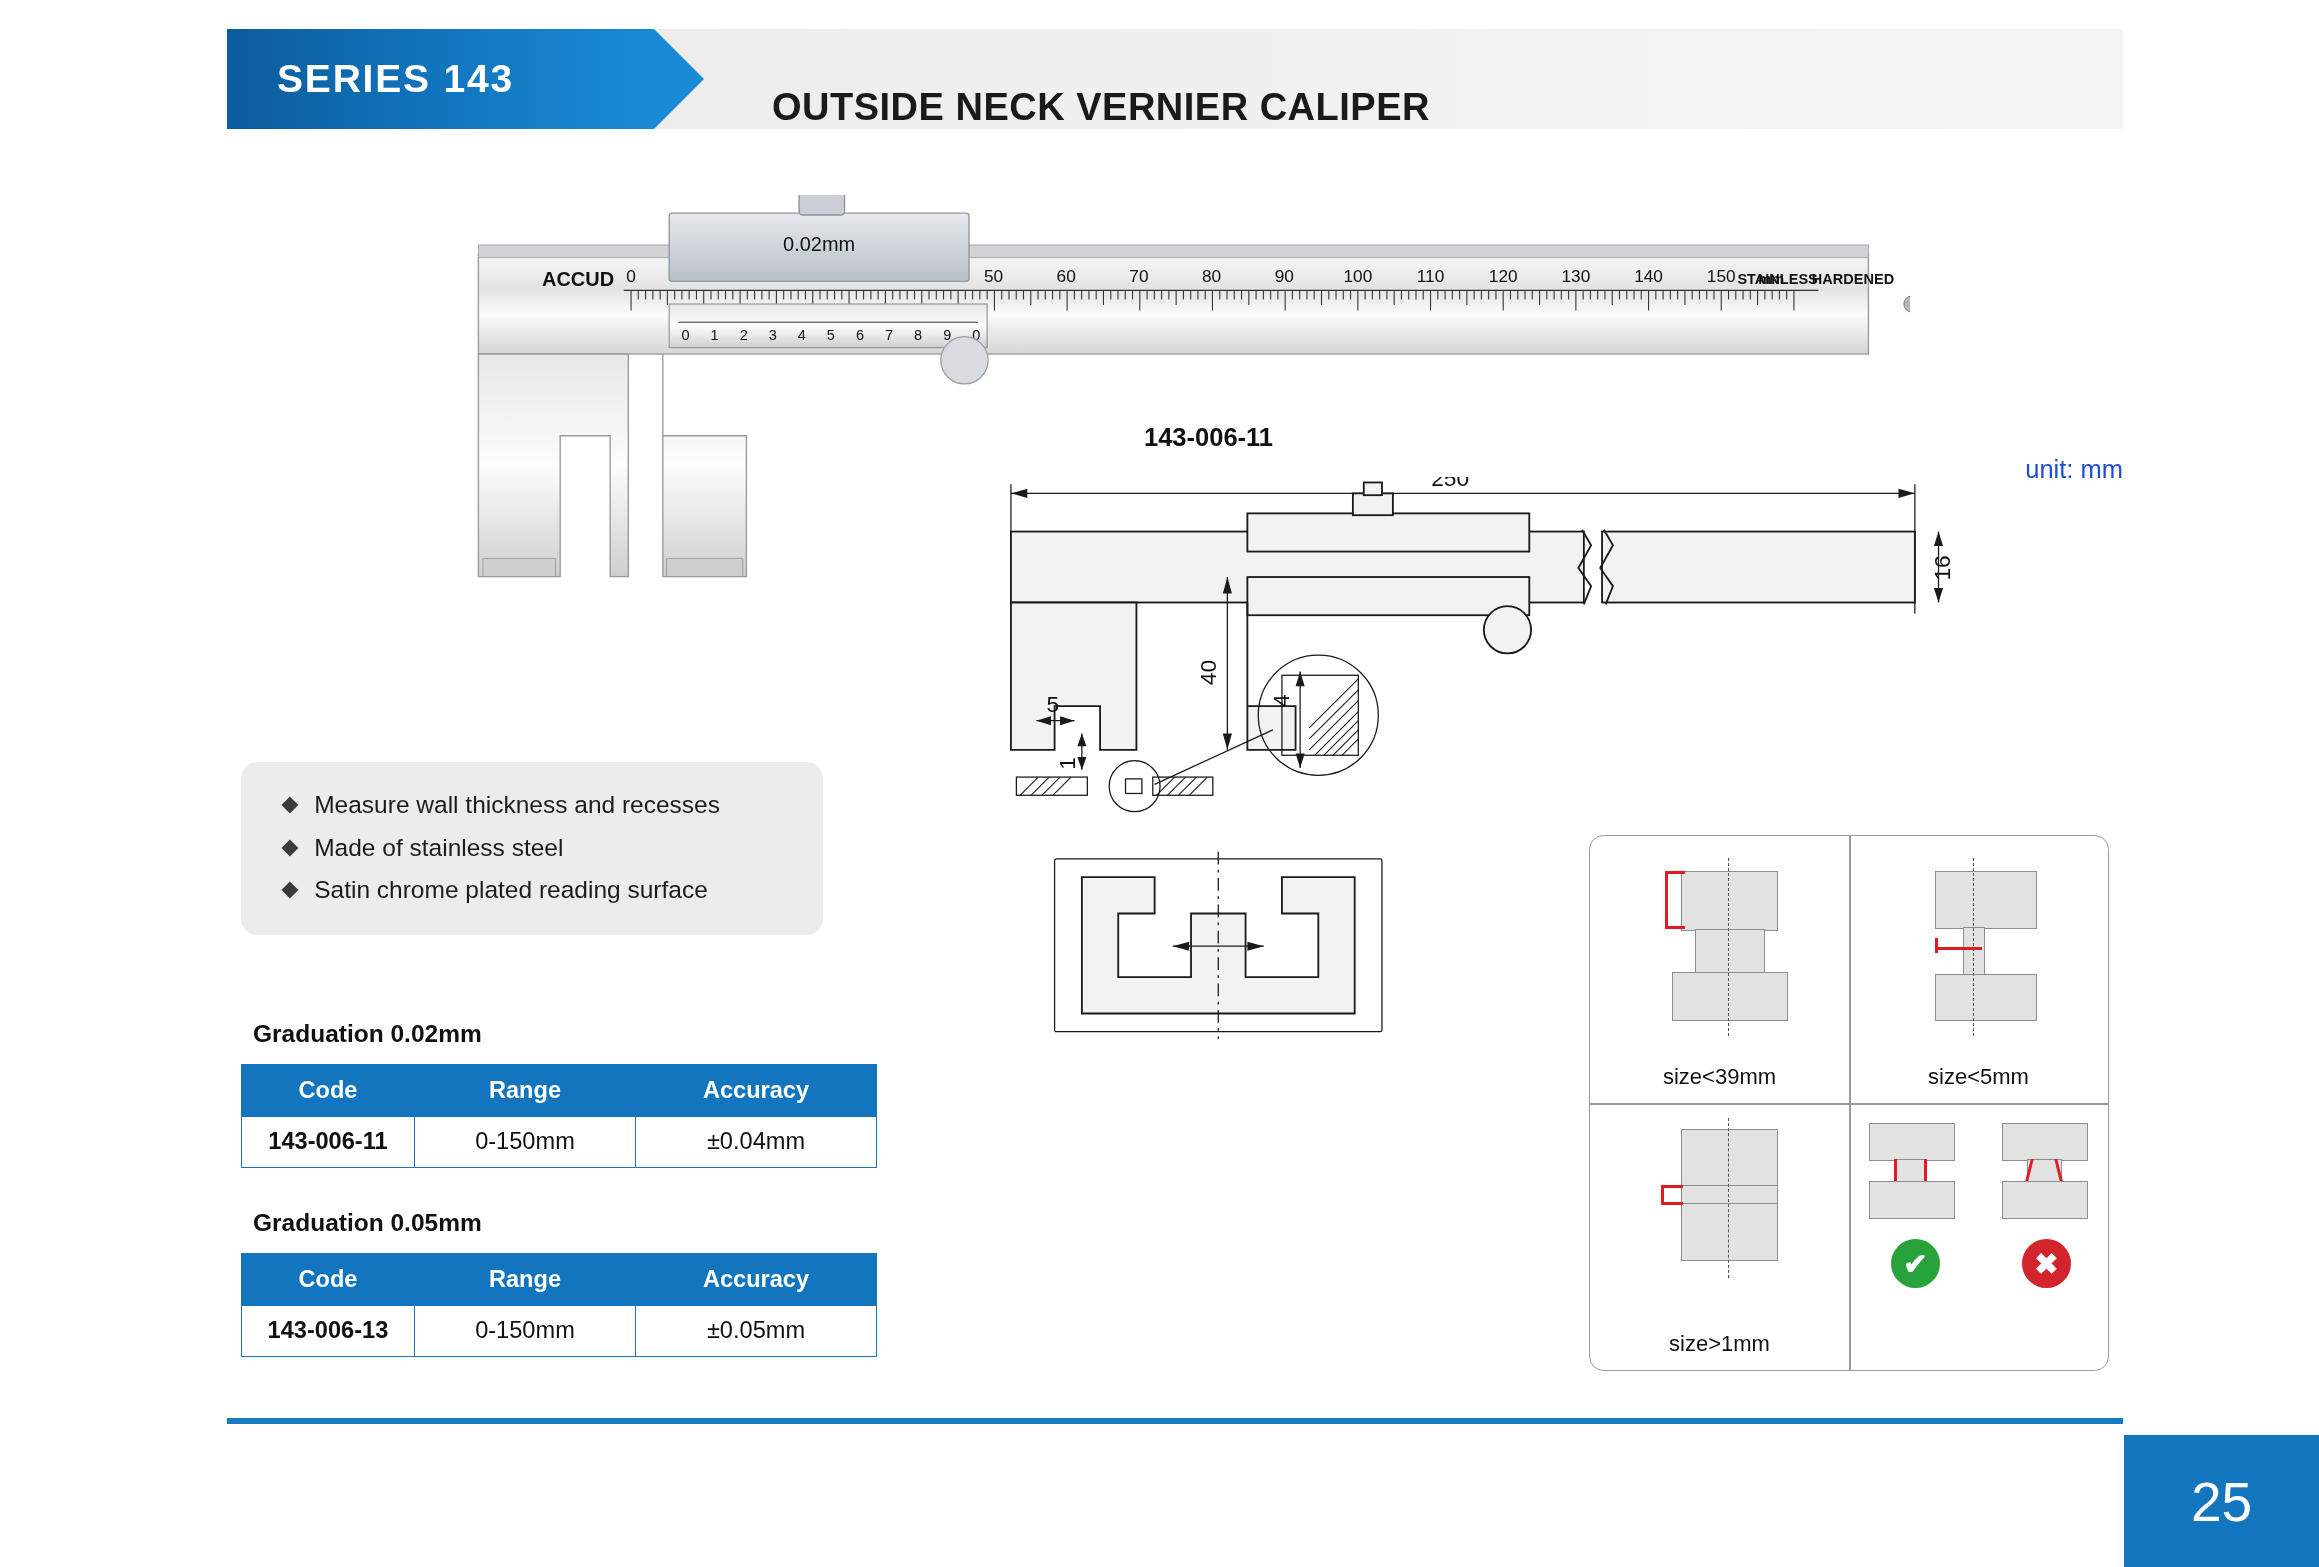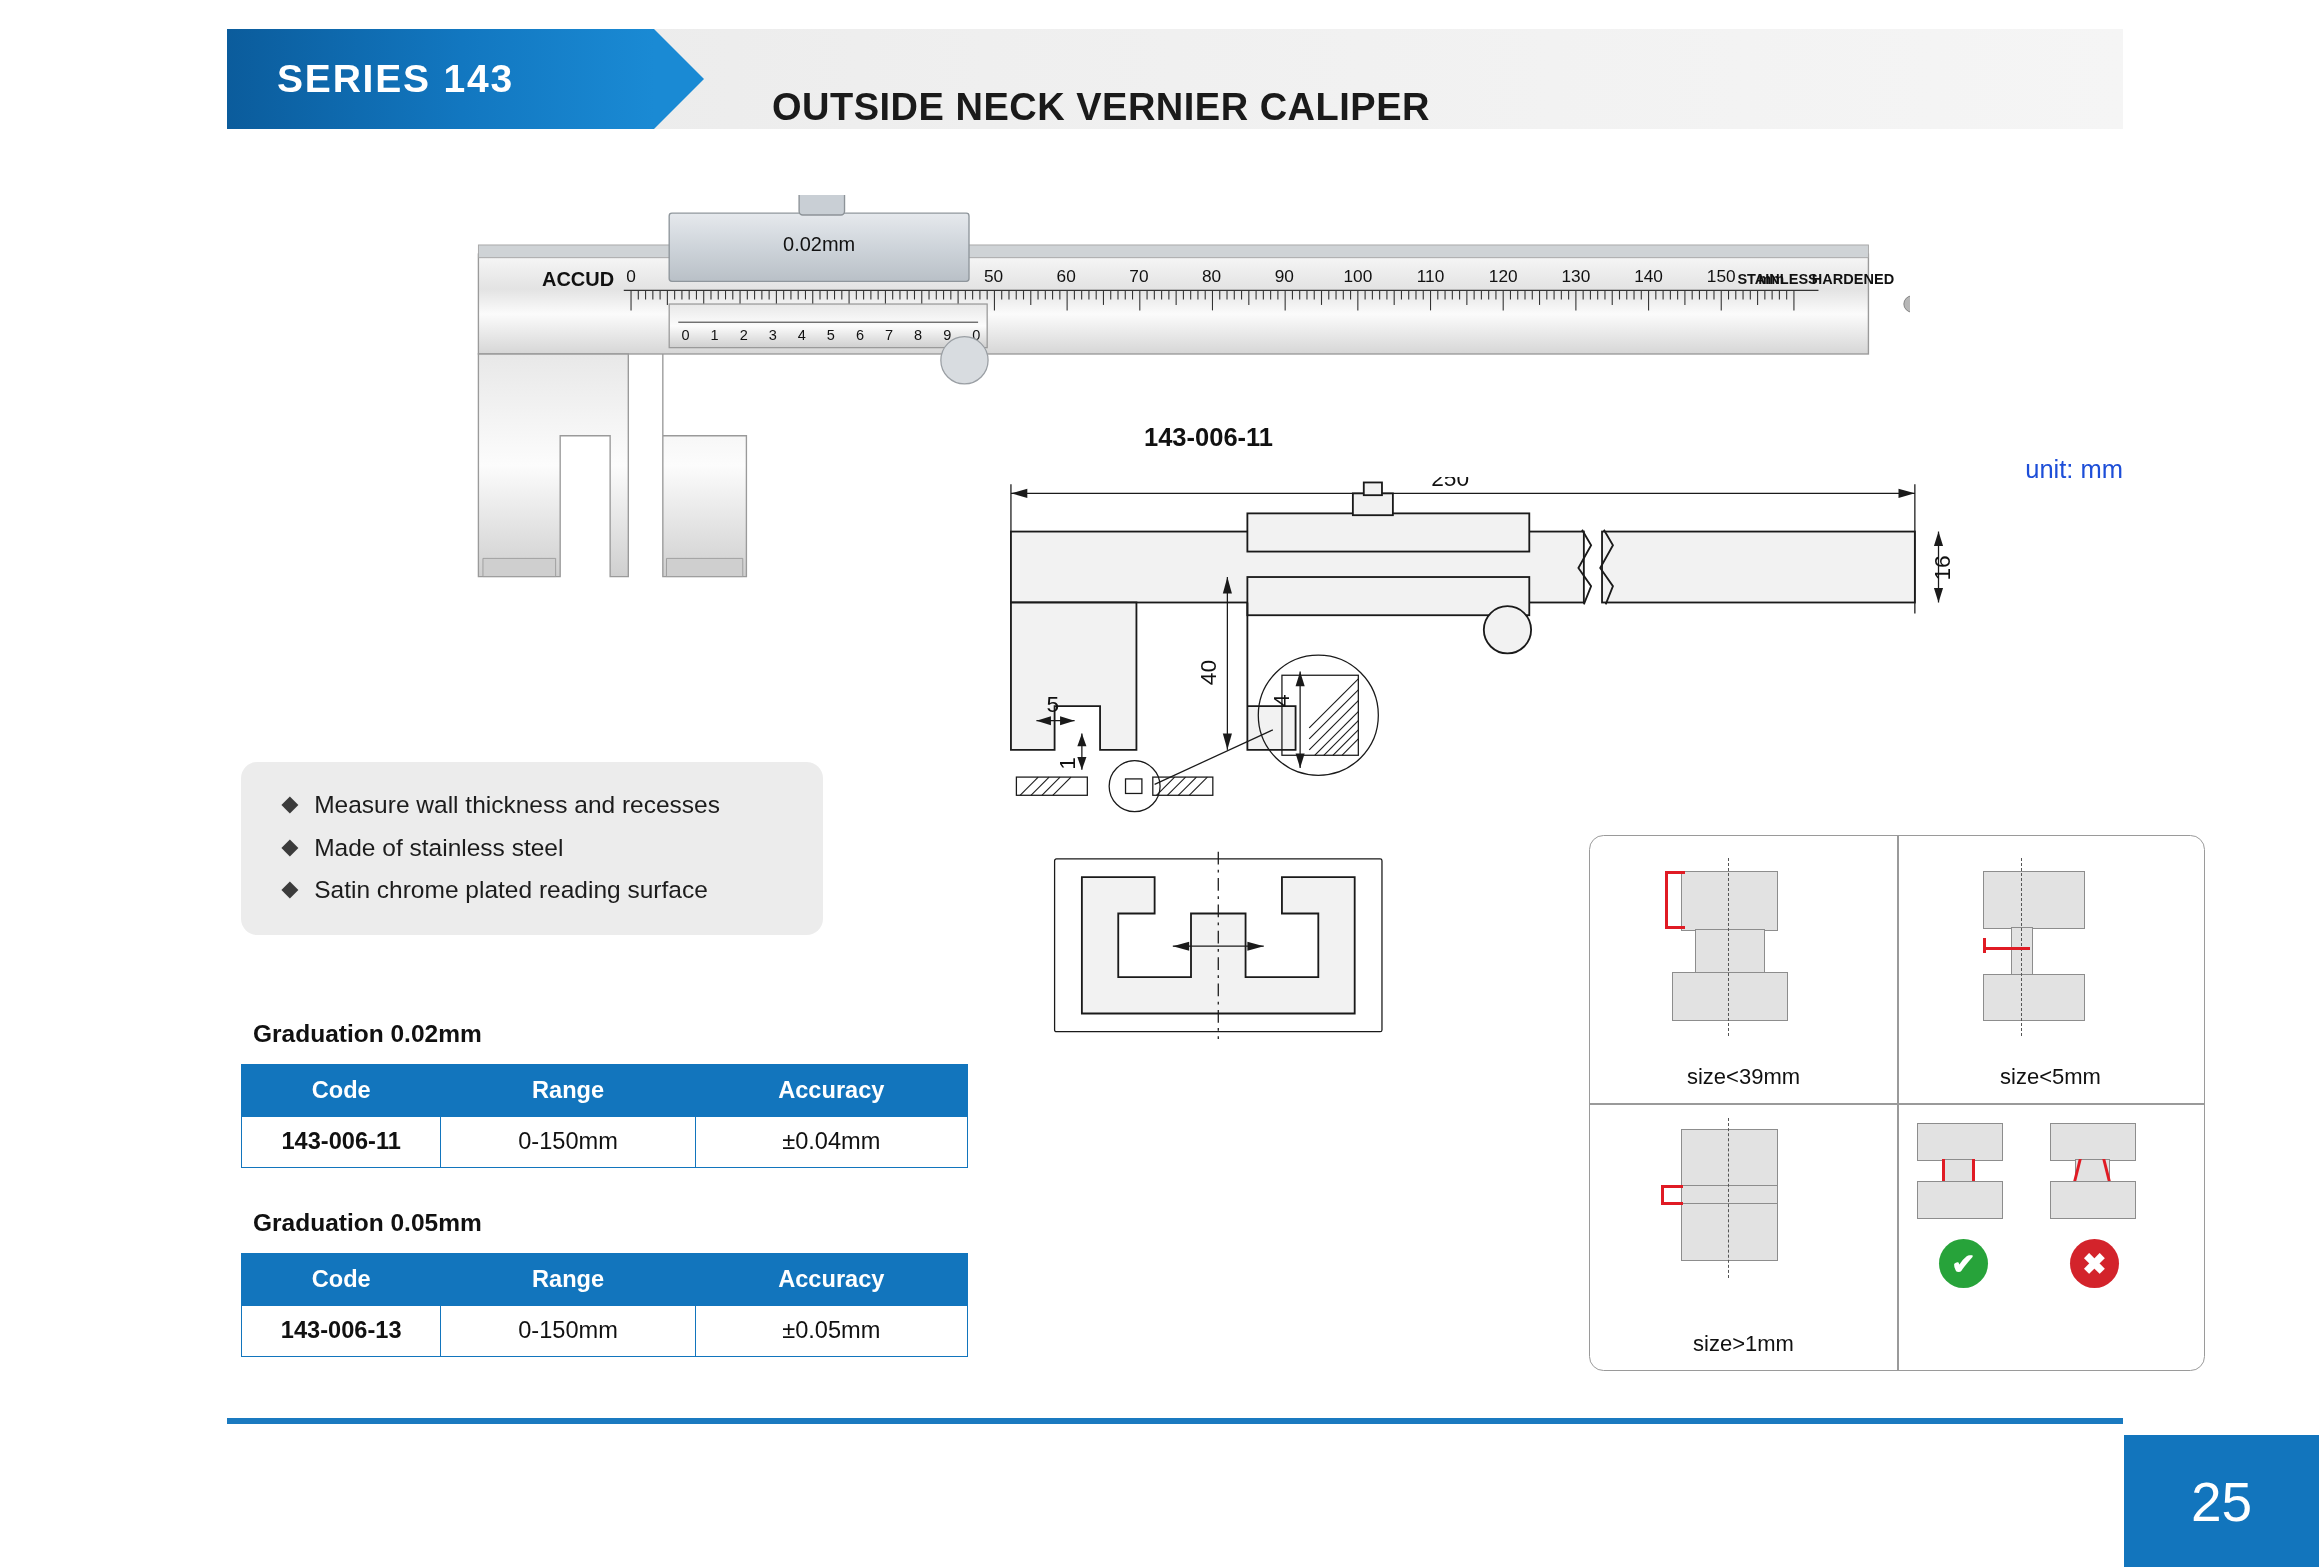--- a/index.html
+++ b/index.html
@@ -46,21 +46,21 @@
   
   .features{
     position:absolute;left:241px;top:762px;width:582px;height:173px;
     background:#ececec;border-radius:16.4px;padding:20px 27px;box-sizing:border-box;
   }
   .feature{display:flex;align-items:center;margin:9px 0 14.5px 16.4px;font-size:24.5px;color:#1c1c1c;}
   .feature .dia{width:11.8px;height:11.8px;background:#3b3b3b;transform:rotate(45deg);margin-right:18px;flex:none;}
 
   
   .grad-label{position:absolute;font-size:24.5px;font-weight:bold;color:#111;}
-  .tbl{position:absolute;border-collapse:collapse;width:727px;}
+  .tbl{position:absolute;border-collapse:collapse;width:636px;}
   .tbl th{
     background:#1275bd;color:#fff;font-size:23.6px;font-weight:bold;
     padding:11.8px 0;border:0.9px solid #1275bd;text-align:center;
   }
   .tbl td{
     font-size:23.6px;color:#111;padding:11.8px 0;text-align:center;
     border:1.8px solid #1275bd;background:#fff;
   }
   .tbl td.code{font-weight:bold;}
   .tbl col.c1{width:200px;}
@@ -72,21 +72,21 @@
   .code-label{position:absolute;left:1144px;top:423px;font-size:25.5px;font-weight:bold;color:#111;}
 
   svg{display:block;}
   .ln{stroke:#1a1a1a;stroke-width:2;fill:none;}
   .thin{stroke:#1a1a1a;stroke-width:1.4;fill:none;}
   .fillmetal{fill:#f2f2f2;stroke:#1a1a1a;stroke-width:2;}
   .dim-txt{font-size:25px;fill:#111;font-family:"Liberation Sans",sans-serif;}
 
   
   .panel{
-    position:absolute;left:1589px;top:835px;width:616px;height:536px;
+    position:absolute;left:1589px;top:835px;width:520px;height:536px;
     border:1.8px solid #9a9a9a;border-radius:14.5px;box-sizing:border-box;overflow:hidden;
   }
   .panel .vline{position:absolute;left:50%;top:0;width:1.8px;height:100%;background:#9a9a9a;}
   .panel .hline{position:absolute;left:0;top:50%;width:100%;height:1.8px;background:#9a9a9a;}
   .cell{position:absolute;width:50%;height:50%;box-sizing:border-box;}
   .cell .caption{position:absolute;bottom:12.7px;width:100%;text-align:center;font-size:22px;color:#111;}
   .blk{position:absolute;background:#e2e2e2;border:1.5px solid #8d8d8d;}
   .redline{position:absolute;background:#e01b24;}
   .badge{position:absolute;width:49px;height:49px;border-radius:50%;display:flex;align-items:center;justify-content:center;color:#fff;font-size:29px;font-weight:bold;}
   .badge.ok{background:#27a33a;}

